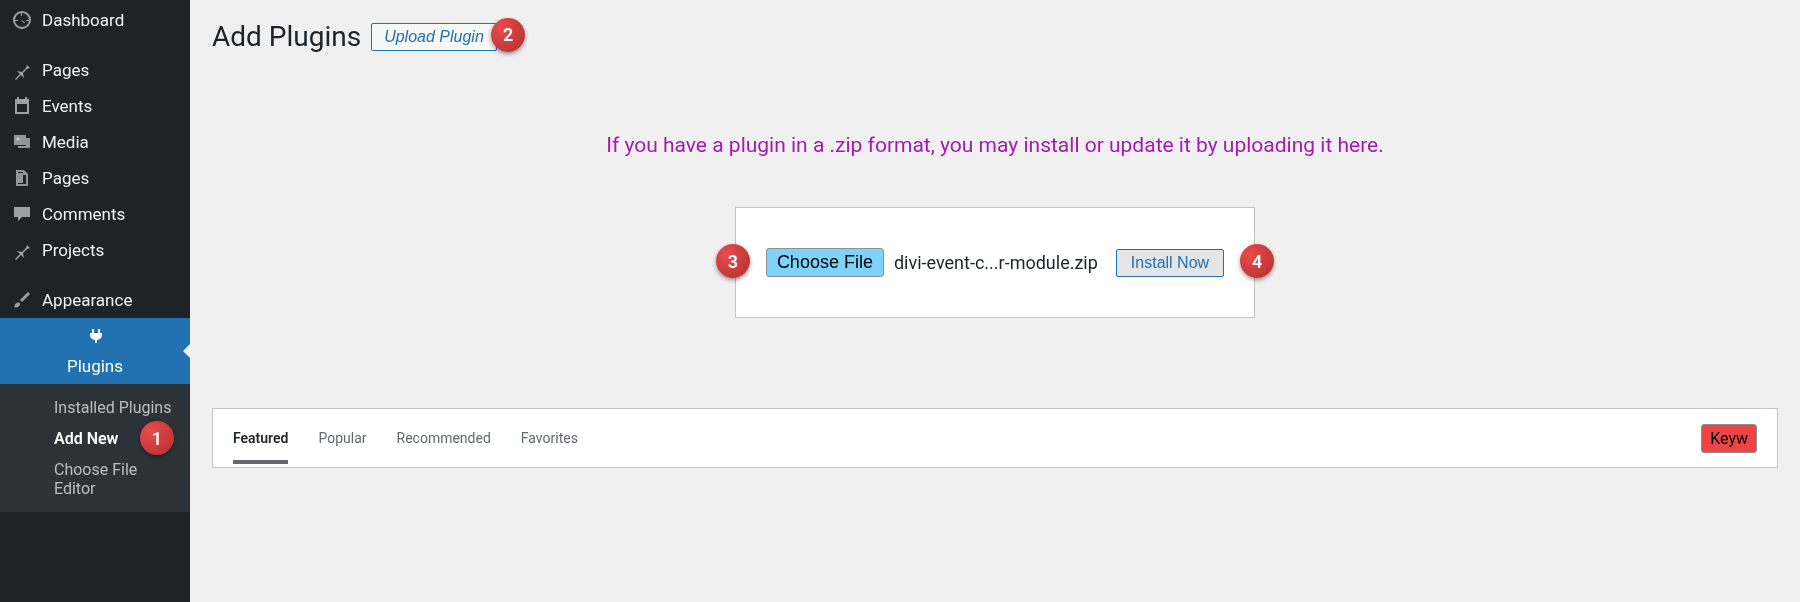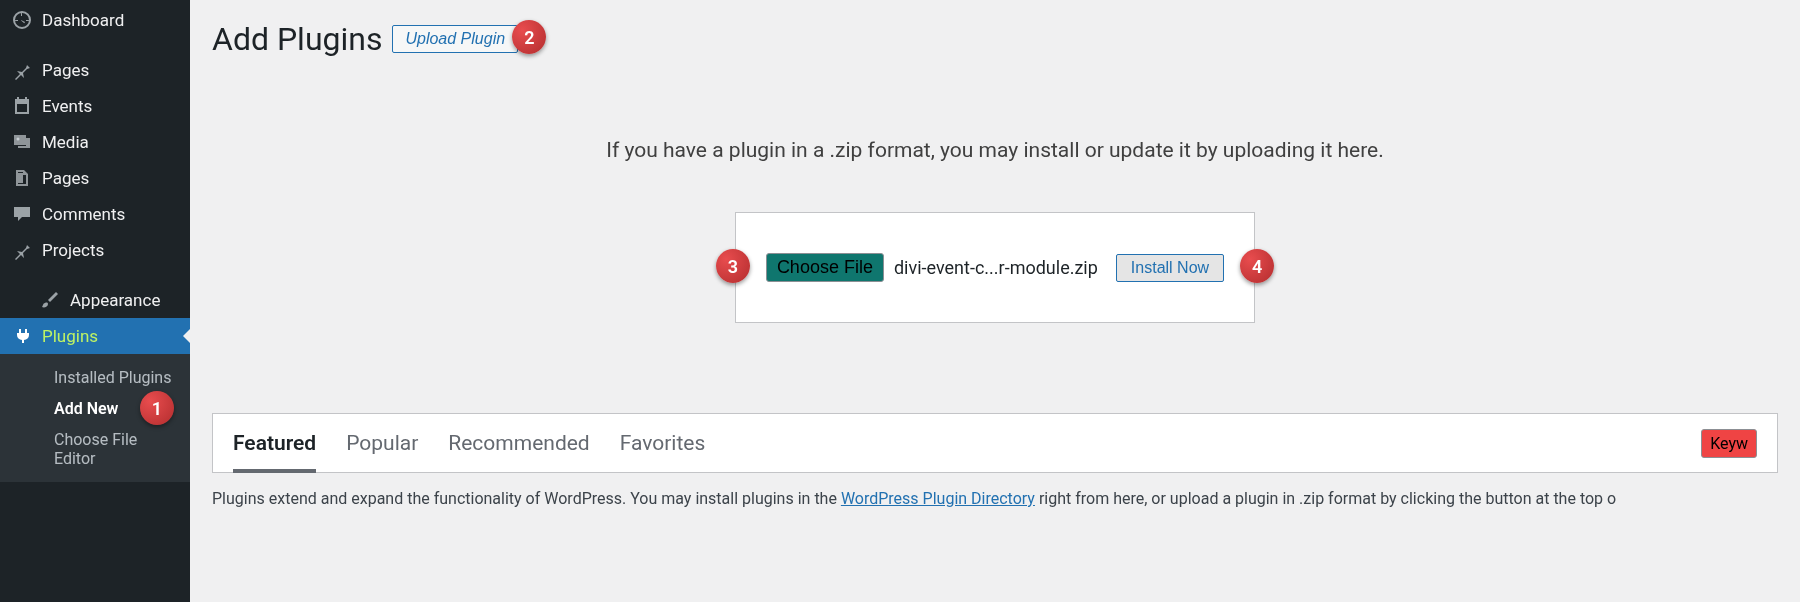--- a/index.html
+++ b/index.html
@@ -22,22 +22,23 @@
       display: flex;
       align-items: center;
       padding: 8px 12px;
       font-size: 17px;
       color: #f0f0f1;
       cursor: pointer;
       gap: 10px;
     }
     .sidebar-item.active {
       background: #2271b1;
-      color: #bef264;
+      color: #ffffff;
       position: relative;
+      flex-direction: column;
     }
     .sidebar-item.active::after {
       content: '';
       position: absolute;
       right: -1px;
       top: 50%;
       transform: translateY(-50%);
       border: 8px solid transparent;
       border-right-color: #f0f0f1;
     }
@@ -74,56 +75,56 @@
       position: relative;
       overflow: hidden;
     }
     .page-header {
       display: flex;
       align-items: center;
       gap: 10px;
       margin-bottom: 80px;
     }
     .page-title {
-      font-size: 32px;
+      font-size: 28px;
       font-weight: 400;
       color: #1d2327;
     }
     .upload-btn {
       border: 1px solid #2271b1;
       background: #f6f7f7;
       color: #2271b1;
       padding: 4px 12px;
       font-size: 16px;
       cursor: pointer;
       border-radius: 2px;
       font-style: italic;
     }
     .upload-section {
       text-align: center;
       margin-bottom: 90px;
     }
     .upload-msg {
       font-size: 21px;
-      color: #404040;
+      color: #a21caf;
       margin-bottom: 50px;
     }
     .upload-form {
       display: inline-flex;
       align-items: center;
       justify-content: center;
       border: 1px solid #c3c4c7;
       background: #fff;
       padding: 40px 30px;
       gap: 10px;
       position: relative;
     }
     .choose-file-btn {
       border: 1px solid #8c8f94;
-      background: #0f766e;
+      background: #7dd3fc;
       padding: 3px 10px;
       font-size: 18px;
       cursor: pointer;
       border-radius: 3px;
     }
     .file-name {
       font-size: 18px;
       color: #1d2327;
     }
     .install-btn {
@@ -139,21 +140,21 @@
     .tabs-bar {
       background: #fff;
       display: flex;
       align-items: center;
       border: 1px solid #c3c4c7;
       padding: 0 20px;
       height: 60px;
       gap: 30px;
     }
     .tab {
-      font-size: 21px;
+      font-size: 14px;
       color: #646970;
       cursor: pointer;
       padding: 18px 0;
     }
     .tab.active {
       color: #1d2327;
       font-weight: 600;
       border-bottom: 4px solid #646970;
       padding-bottom: 14px;
     }
@@ -252,21 +253,21 @@
 
   <div class="sidebar-item">
     <span class="sidebar-icon">
       <svg width="20" height="20" viewBox="0 0 20 20" fill="currentColor">
           <path d="M12 2l6 6-3 1-4 4 1 5-3-3-5 5-1-1 5-5-3-3 5 1 4-4 1-3-3-3z"></path>
         </svg>
     </span>
     <span>Projects</span>
   </div>
 
-  <div class="sidebar-item" style="margin-top:14px;margin-left:28px;">
+  <div class="sidebar-item" style="margin-top:14px;">
     <span class="sidebar-icon">
       <svg width="20" height="20" viewBox="0 0 20 20" fill="currentColor">
           <path d="M16 2l2 2-8 8-2-2 8-8zM5 13c-2 0-2 3-3 4 2 1 6 0 6-3 0-1-1-2-3-1z"></path>
         </svg>
     </span>
     <span>Appearance</span>
   </div>
 
   <div class="sidebar-item active">
     <span class="sidebar-icon">
@@ -313,16 +314,13 @@
 
   <div class="tabs-bar">
     <span class="tab active">Featured</span>
     <span class="tab">Popular</span>
     <span class="tab">Recommended</span>
     <span class="tab">Favorites</span>
     <span class="tabs-spacer"></span>
     <span class="search-select">Keyw</span>
   </div>
 
-  <p class="description">
-    <span>Plugins extend and expand the functionality of WordPress. You may install plugins in the </span><a href="#">WordPress Plugin Directory</a><span> right from here, or upload a plugin in .zip format by clicking the button at the top o</span>
-  </p>
 </div>
 
 </body></html>

